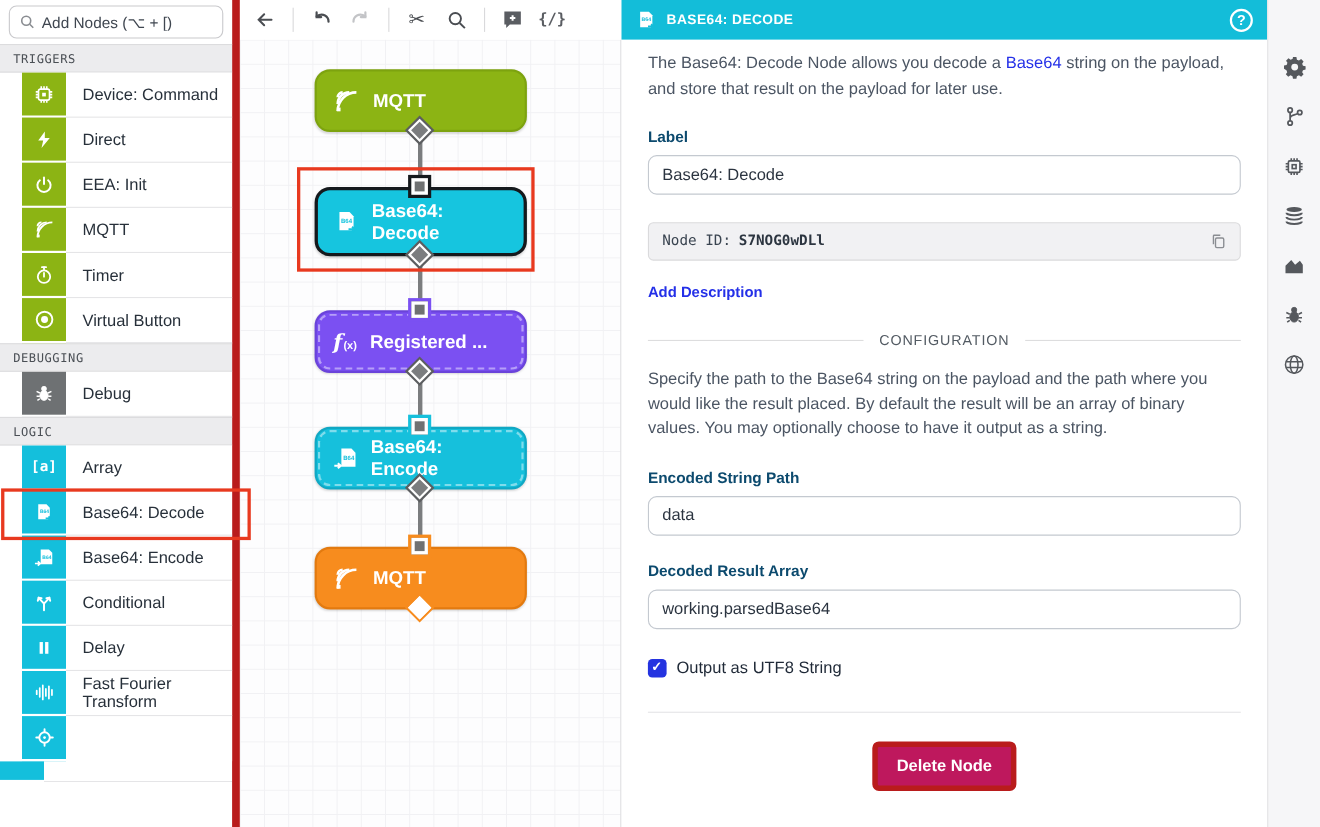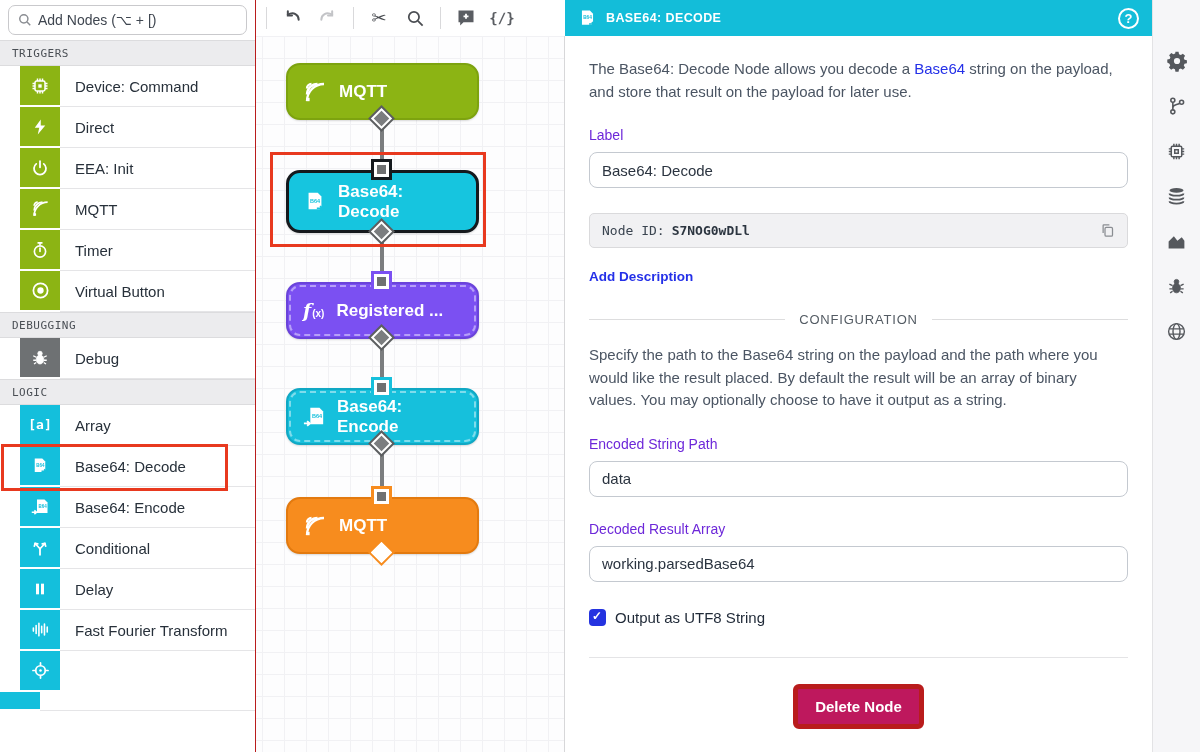--- a/index.html
+++ b/index.html
@@ -1,21 +1,21 @@
 <!DOCTYPE html>
 <html><head>
 <meta charset="utf-8">
 <style>
   * { margin:0; padding:0; box-sizing:border-box; }
   html,body { width:1200px; height:752px; }
   body { font-family:"Liberation Sans", sans-serif; background:#fff; overflow:hidden; }
   #app { position:relative; width:1200px; height:752px; background:#fff; overflow:hidden; }
 
   
-  #sidebar { position:absolute; left:0; top:0; width:256px; height:752px; background:#fff; border-right:1px solid #b91c1c; z-index:5; }
+  #sidebar { position:absolute; left:0; top:0; width:218px; height:752px; background:#fff; border-right:7px solid #b91c1c; z-index:5; }
   .search-row { height:40px; display:flex; align-items:center; padding:5px 8px; background:#fff; }
   .search-box { flex:1; display:flex; align-items:center; gap:6px; border:1px solid #c9c9cc; border-radius:7px; height:30px; padding:0 9px; background:#fff; }
   .search-box input { border:none; outline:none; width:100%; font-size:14px; color:#333; font-family:"Liberation Sans",sans-serif; background:transparent; }
   .search-box input::placeholder { color:#3f4650; opacity:1; }
   .section-hdr { height:26px; background:#ececee; border-top:1px solid #dcdcde; border-bottom:1px solid #dcdcde; display:flex; align-items:center; padding:0 12px; font-family:"DejaVu Sans Mono",monospace; font-size:11px; letter-spacing:0.5px; color:#4a4f55; }
   .pal-row { height:41px; display:flex; cursor:pointer; background:#fff;margin-left:20px; }
   .pal-ico { width:40px; display:flex; align-items:center; justify-content:center; border-bottom:2px solid #fff; flex:none; }
   .pal-lbl { flex:1; display:flex; align-items:center; padding-left:15px; border-bottom:1px solid #e5e5e7; font-size:15px; color:#27303a; }
   .ico-green { background:#8cb414; }
   .ico-gray  { background:#6e7173; }
@@ -53,24 +53,24 @@
   .dia-white { background:#fff; box-shadow:0 0 0 2px #f78c1e; }
   #canvas-red-box { position:absolute; left:52px; top:116px; width:216px; height:95px; border:3px solid #e8391f; z-index:4; pointer-events:none; }
   .fx-f { font-family:"DejaVu Serif",serif; font-style:italic; font-weight:bold; font-size:19px; }
   .fx-x { font-size:10px; font-weight:bold; margin-left:1px; }
 
   
   #panel { position:absolute; left:565px; top:0; width:587px; height:752px; background:#fff; z-index:5; }
   #panel-header { height:36px; background:#13bdd9; display:flex; align-items:center; padding:0 13px; gap:9px; }
   #panel-title { color:#fff; font-weight:bold; font-size:12.5px; letter-spacing:0.4px; flex:1; }
   .help-circle { width:21px; height:21px; border:2px solid #fff; border-radius:50%; color:#fff; font-weight:bold; font-size:13px; display:flex; align-items:center; justify-content:center; cursor:pointer; }
-  #panel-body { padding:22px 24px 0 24px; }
+  #panel-body { padding:11px 24px 0 24px; }
   .desc { font-size:15px; line-height:1.5; color:#4b5563; }
   .link { color:#2430e8; cursor:pointer; }
-  .field-label { font-size:14px; font-weight:normal; color:#6d28d9; margin-top:24px; margin-bottom:9px; }
+  .field-label { font-size:14px; font-weight:bold; color:#0c4a6e; margin-top:24px; margin-bottom:9px; }
   .text-input { width:100%; height:36px; border:1px solid #c4c9d0; border-radius:8px; padding:0 12px; font-size:15px; color:#2b3440; font-family:"Liberation Sans",sans-serif; background:#fff; outline:none; }
   .nodeid-box { margin-top:25px; background:#f1f1f3; border:1px solid #dadadc; border-radius:5px; padding:9px 12px; display:flex; align-items:center; font-family:"DejaVu Sans Mono",monospace; font-size:13px; color:#3a4450; }
   .nodeid-box b { font-weight:bold; margin-left:7px; color:#2c3540; }
   .copy-btn { margin-left:auto; color:#8a8d92; cursor:pointer; display:flex; }
   .add-desc { margin-top:21px; font-size:13.5px; font-weight:bold; color:#2430e8; cursor:pointer; display:inline-block; }
   .config-divider { margin:27px 0 17px 0; display:flex; align-items:center; gap:14px; }
   .config-divider .line { flex:1; height:1px; background:#ddddde; }
   .config-divider .txt { font-size:13px; letter-spacing:0.8px; color:#535b63; }
   .chk-row { margin-top:27px; display:flex; align-items:flex-start; gap:9px; cursor:pointer; }
   .checkbox { width:17px; height:17px; background:#2433e0; border-radius:4px; position:relative; flex:none; }

